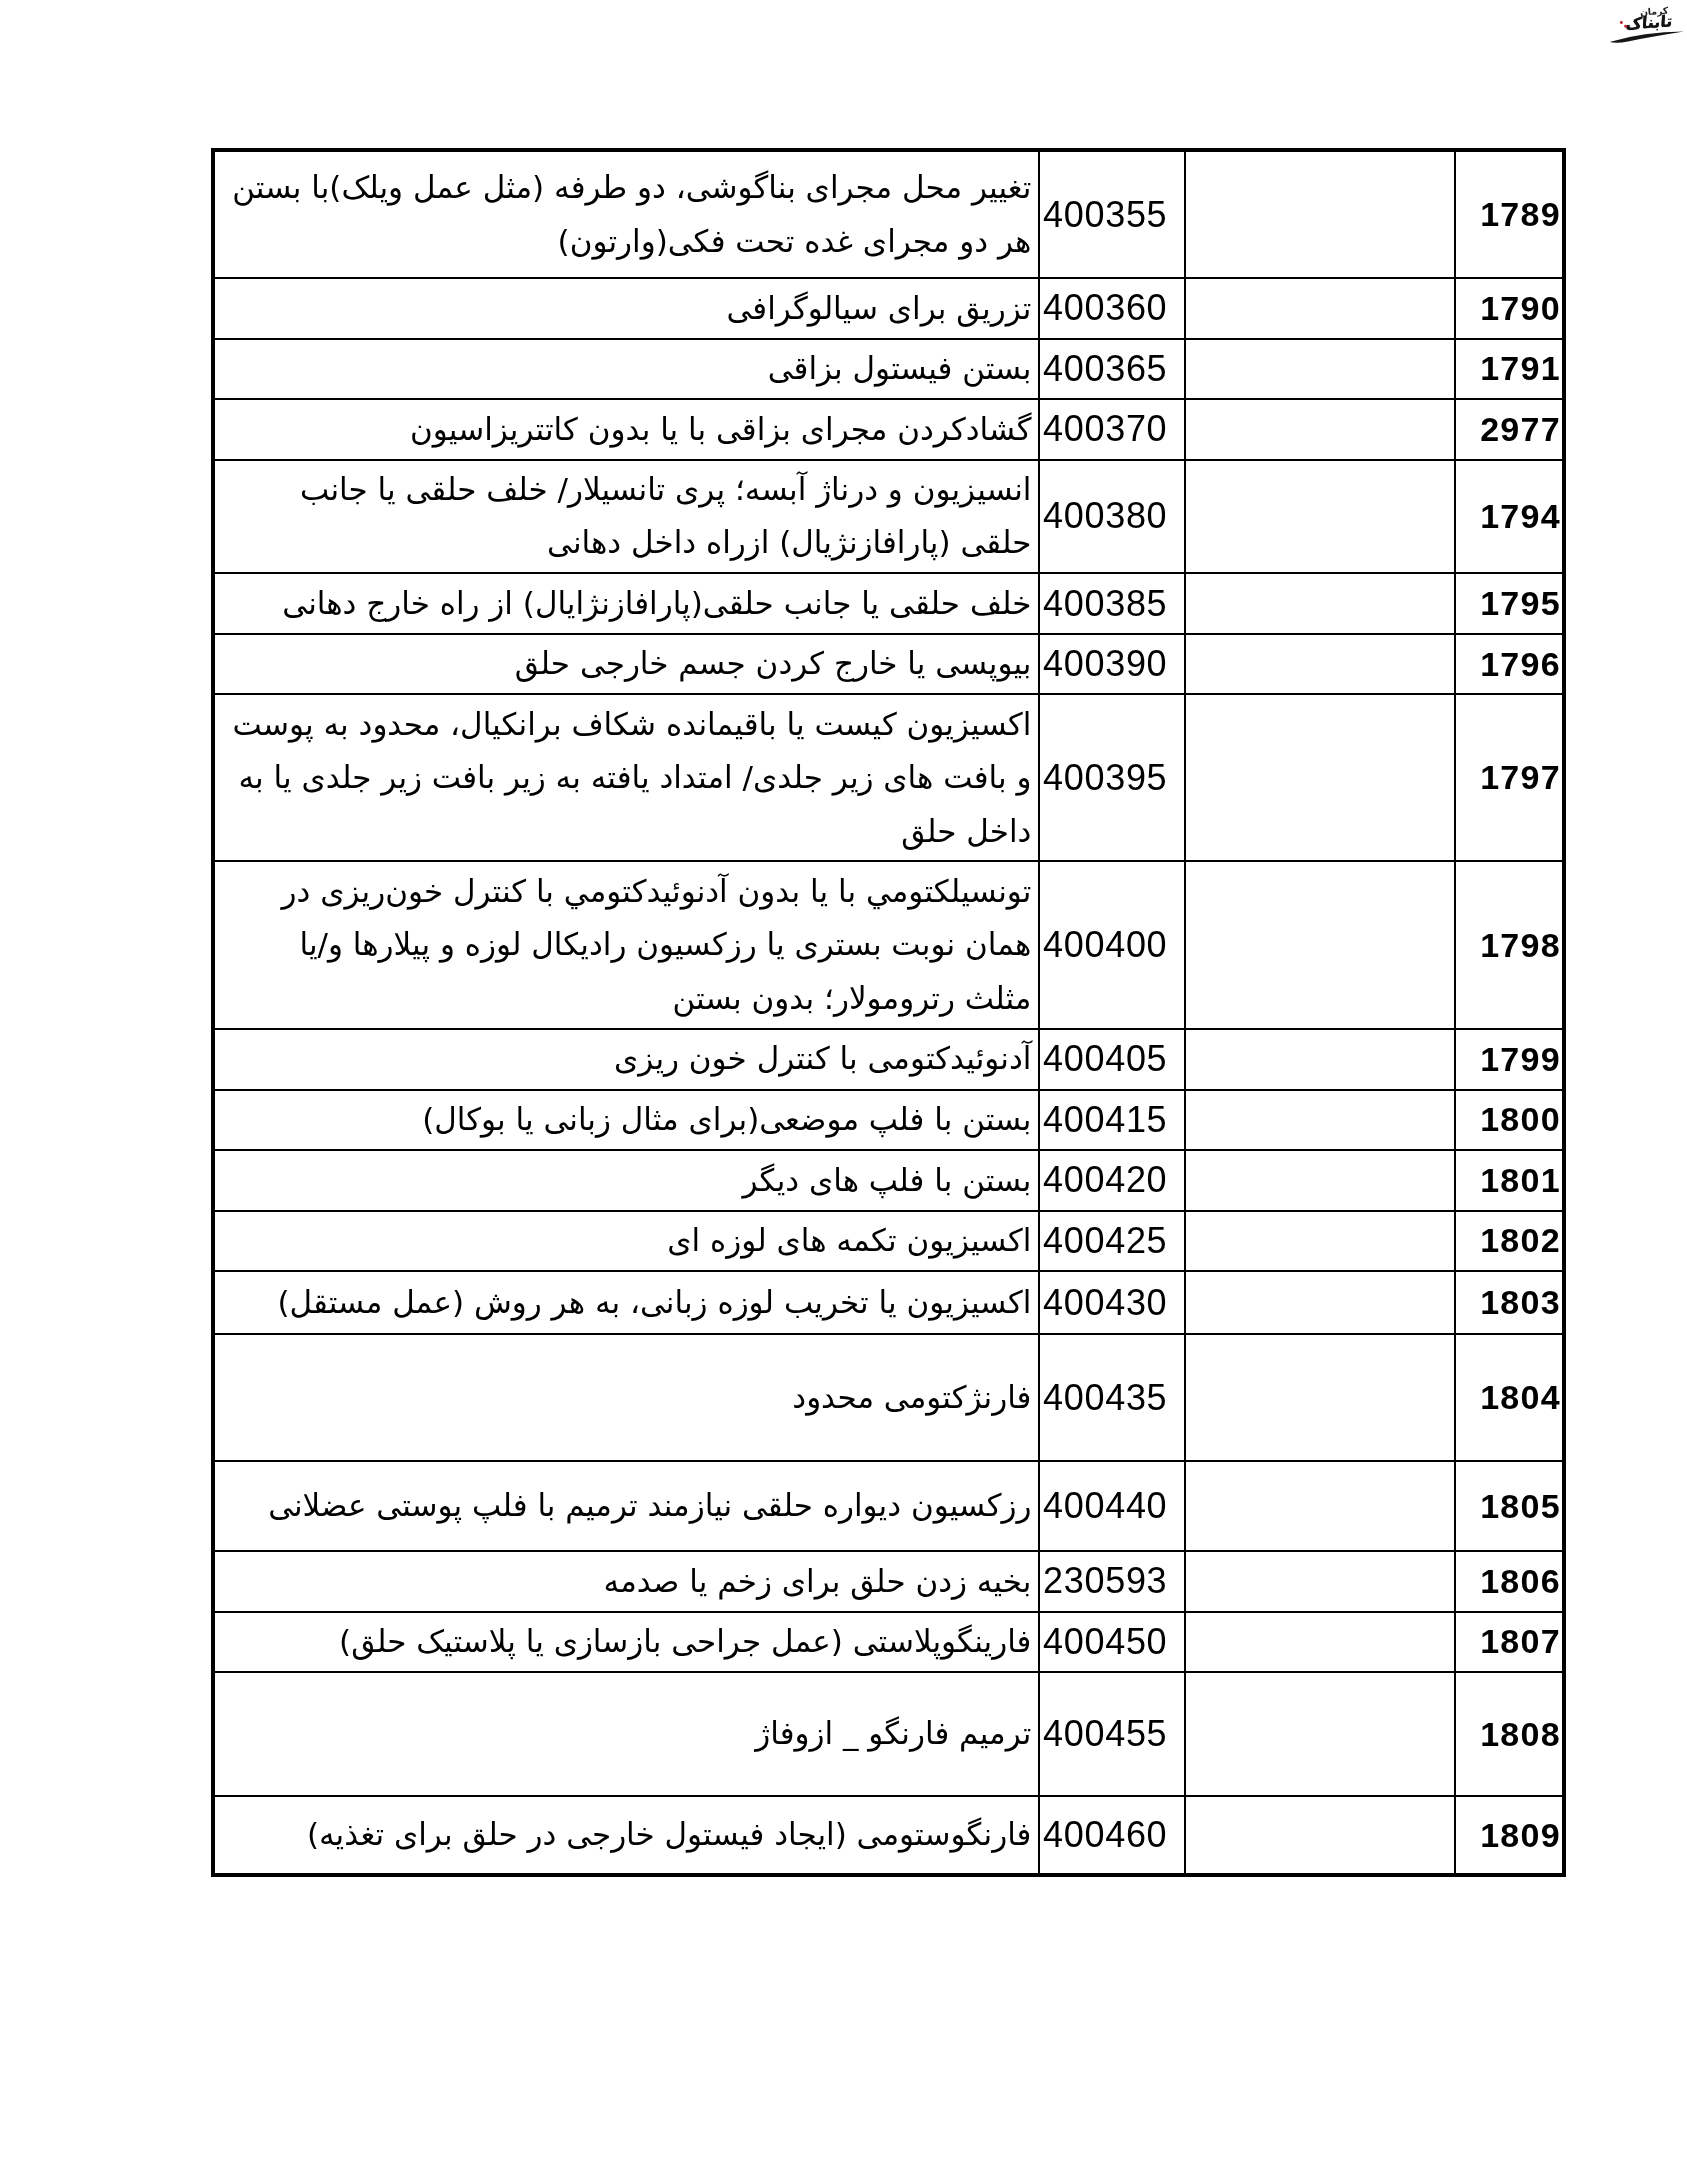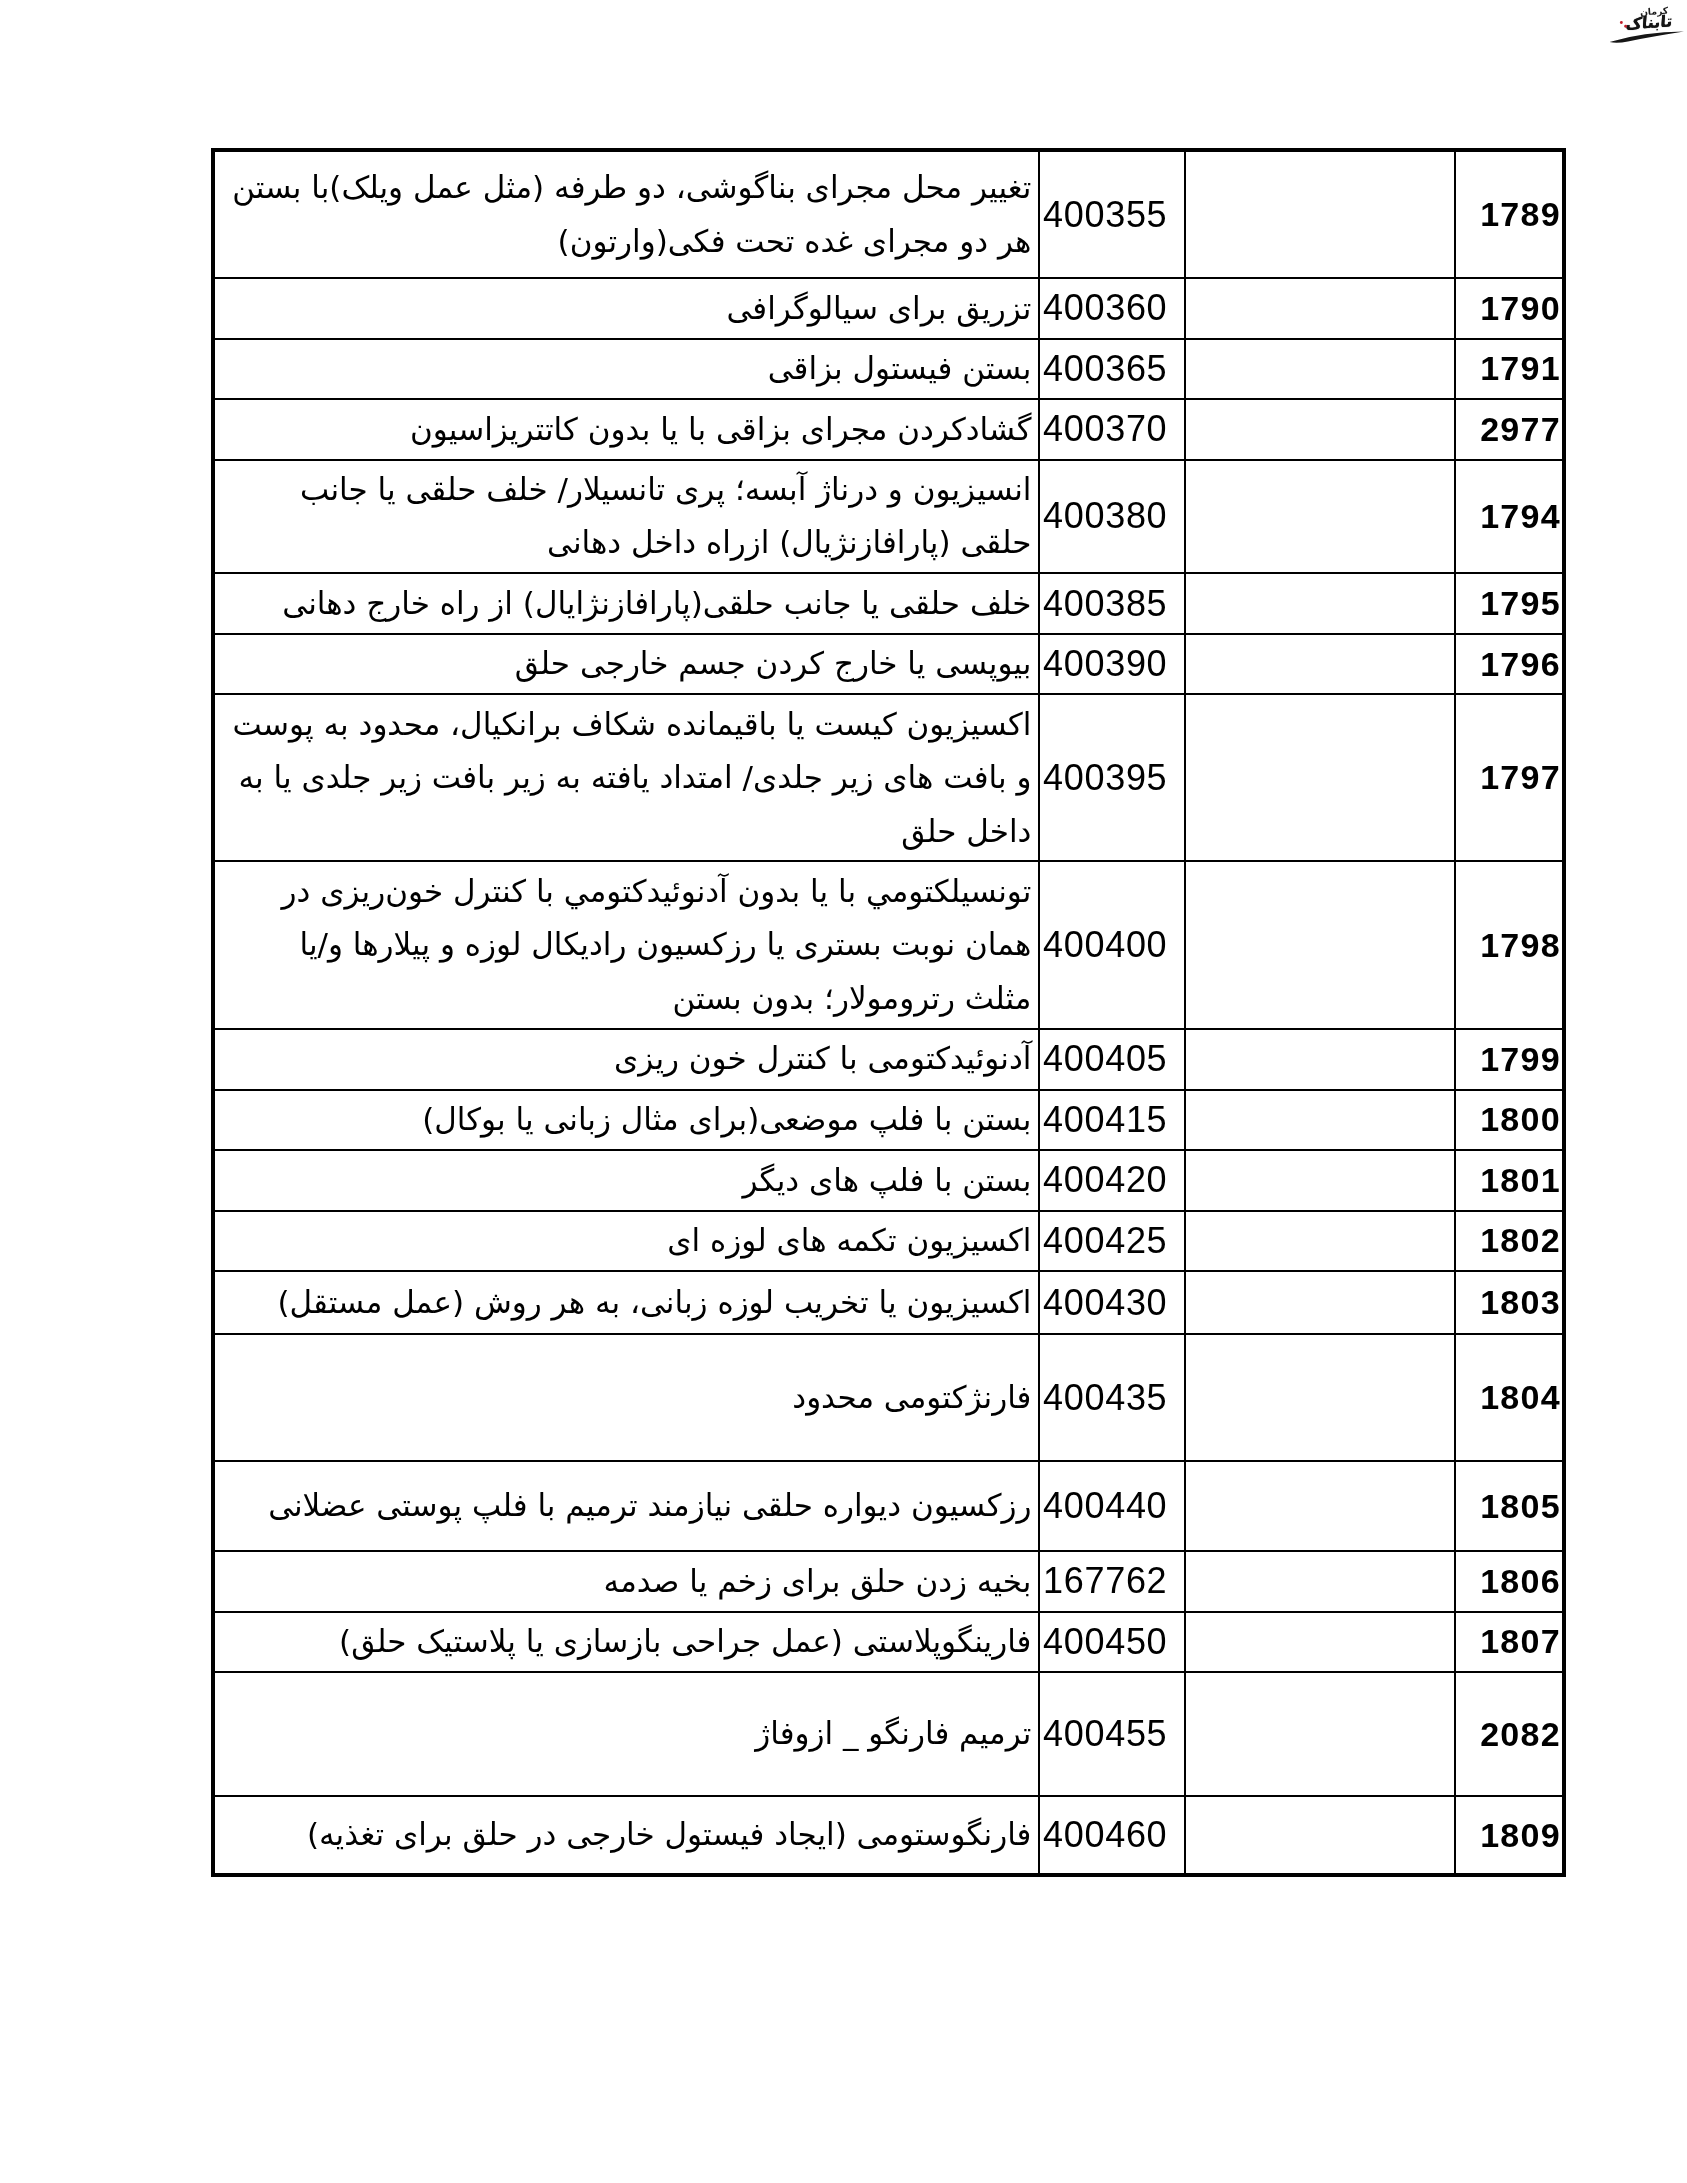--- a/index.html
+++ b/index.html
@@ -197,35 +197,35 @@
     <td class="rowno-cell">1804</td>
   </tr>
       <tr style="height: 90px;">
     <td class="desc-cell">رزکسیون دیواره حلقی نیازمند ترمیم با فلپ پوستی عضلانی</td>
     <td class="code-cell">400440</td>
     <td class="blank-cell"></td>
     <td class="rowno-cell">1805</td>
   </tr>
       <tr style="height: 59px;">
     <td class="desc-cell">بخیه زدن حلق برای زخم یا صدمه</td>
-    <td class="code-cell">167762</td>
+    <td class="code-cell">230593</td>
     <td class="blank-cell"></td>
     <td class="rowno-cell">1806</td>
   </tr>
       <tr style="height: 60px;">
     <td class="desc-cell">فارینگوپلاستی (عمل جراحی بازسازی یا پلاستیک حلق)</td>
     <td class="code-cell">400450</td>
     <td class="blank-cell"></td>
     <td class="rowno-cell">1807</td>
   </tr>
       <tr style="height: 124px;">
     <td class="desc-cell">ترمیم فارنگو _ ازوفاژ</td>
     <td class="code-cell">400455</td>
     <td class="blank-cell"></td>
-    <td class="rowno-cell">2082</td>
+    <td class="rowno-cell">1808</td>
   </tr>
       <tr style="height: 79px;">
     <td class="desc-cell">فارنگوستومی (ایجاد فیستول خارجی در حلق برای تغذیه)</td>
     <td class="code-cell">400460</td>
     <td class="blank-cell"></td>
     <td class="rowno-cell">1809</td>
   </tr>
     </tbody>
 </table>
 

